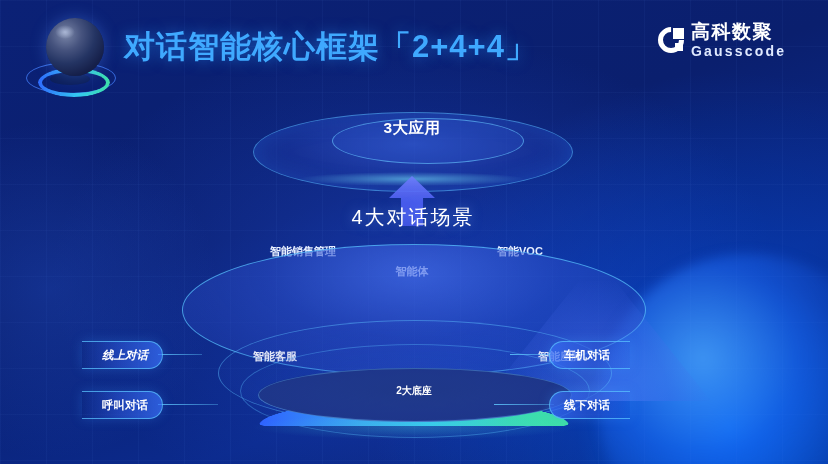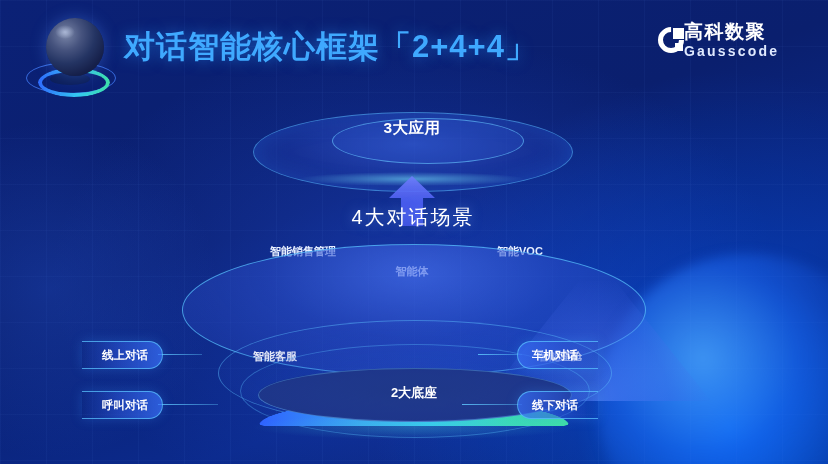--- a/index.html
+++ b/index.html
@@ -39,32 +39,32 @@
     border:4px solid transparent;
     background:linear-gradient(90deg,#2f6bff,#33c8f2 55%,#3ee0a8) border-box;
     -webkit-mask:linear-gradient(#000 0 0) padding-box, linear-gradient(#000 0 0);
     -webkit-mask-composite:xor;mask-composite:exclude;
     box-shadow:0 0 10px rgba(60,190,230,.55);}
   .ring-i{position:absolute;left:28px;top:57px;width:40px;height:12px;border-radius:50%;
     background:rgba(12,30,88,.9);}
   .title{position:absolute;left:124px;top:26px;font-size:31px;font-weight:700;letter-spacing:1px;
     color:#3fa9ff;text-shadow:0 0 14px rgba(40,150,255,.55);white-space:nowrap;}
 
-  .logo{position:absolute;right:18px;top:14px;width:152px;height:52px;display:flex;align-items:center;}
+  .logo{position:absolute;right:18px;top:14px;width:152px;height:52px;display:flex;align-items:center;gap:7px;}
   .logo-mark{position:relative;width:26px;height:26px;flex:0 0 26px;}
   .logo-c{position:absolute;left:0;top:0;width:26px;height:26px;border-radius:50%;
     border:5px solid #fff;border-right-color:transparent;transform:rotate(-45deg);box-sizing:border-box;}
   .logo-sq{position:absolute;right:0px;top:1px;width:11px;height:11px;background:#fff;}
   .logo-sq2{position:absolute;right:1px;bottom:2px;width:8px;height:8px;background:#fff;}
   .logo-txt{display:flex;flex-direction:column;line-height:1;}
   .logo-cn{font-size:19px;font-weight:700;color:#fff;letter-spacing:1.5px;}
   .logo-en{font-size:14px;font-weight:600;color:#dfe9ff;letter-spacing:2.2px;margin-top:3px;}
 
   
-  .diagram{position:absolute;left:0;top:96px;width:680px;height:368px;}
+  .diagram{position:absolute;left:0;top:96px;width:680px;height:368px;padding-left:32px;}
 
   
   .top-disc{position:absolute;left:253px;top:16px;width:318px;height:78px;border-radius:50%;
     background:radial-gradient(ellipse at 50% 40%, rgba(58,96,220,.58) 0%, rgba(34,62,175,.40) 55%, rgba(24,48,150,.22) 100%);
     border:1.2px solid rgba(90,190,255,.55);
     box-shadow:0 0 22px rgba(50,130,255,.22) inset;}
   .top-inner{position:absolute;left:78px;top:5px;width:190px;height:44px;border-radius:50%;
     border:1.2px solid rgba(105,200,255,.6);background:rgba(48,90,215,.25);}
   .lbl-top-center{position:absolute;left:253px;top:22px;width:318px;text-align:center;
     font-size:15.5px;font-weight:700;color:#ffffff;letter-spacing:.5px;}
@@ -107,38 +107,38 @@
     background:radial-gradient(ellipse at 50% 45%, #2b4aa8 0%, #223c96 55%, #1c3484 100%);
     border:1px solid rgba(110,200,255,.45);}
   .base-body{position:absolute;left:258px;top:290px;width:312px;height:40px;
     background:linear-gradient(90deg,#2e61ff 0%,#3aa5f2 33%,#36c8ef 55%,#3ad9b6 80%,#3fe2a3 100%);
     border-radius:0 0 6px 6px;
     -webkit-mask:radial-gradient(ellipse 156px 26px at 50% 100%, #000 99%, transparent 100%);
             mask:radial-gradient(ellipse 156px 26px at 50% 100%, #000 99%, transparent 100%);}
   .base-shade{position:absolute;left:258px;top:272px;width:312px;height:52px;border-radius:50%;
     background:radial-gradient(ellipse at 50% 45%, rgba(20,40,110,.55) 0%, rgba(20,40,110,.2) 70%, rgba(20,40,110,0) 100%);}
   .lbl-base{position:absolute;left:258px;top:288px;width:312px;text-align:center;
-    font-size:13px;font-weight:700;color:#ffffff;z-index:6;}
+    font-size:10px;font-weight:700;color:#ffffff;z-index:6;}
   .base-glow{position:absolute;left:250px;top:318px;width:328px;height:26px;border-radius:50%;
     background:radial-gradient(ellipse, rgba(70,210,220,.30), rgba(70,210,220,0) 70%);}
 
   
   .pill{position:absolute;height:26px;display:flex;align-items:center;justify-content:center;
     font-size:11.5px;font-weight:700;color:#ffffff;white-space:nowrap;}
   .pill.left{border-radius:0 14px 14px 0;padding:0 14px 0 20px;
     background:linear-gradient(90deg, rgba(28,52,150,0) 0%, rgba(44,86,215,.55) 45%, rgba(56,110,245,.75) 100%);
     border:1px solid rgba(90,195,255,.75);border-left:none;
     box-shadow:0 0 12px rgba(60,150,255,.25);}
   .pill.right{border-radius:14px 0 0 14px;padding:0 20px 0 14px;
     background:linear-gradient(270deg, rgba(28,52,150,0) 0%, rgba(44,86,215,.55) 45%, rgba(56,110,245,.75) 100%);
     border:1px solid rgba(90,195,255,.75);border-right:none;
     box-shadow:0 0 12px rgba(60,150,255,.25);}
   .conn{position:absolute;height:1px;background:linear-gradient(90deg, rgba(95,200,255,.85), rgba(95,200,255,.35));}
 
-  .p1{left:82px;top:245px;}
+  .p1{left:82px;top:245px;font-style:italic;}
   .p2{left:82px;top:295px;}
   .p3{right:82px;top:245px;}
   .p4{right:82px;top:295px;}
   .c1{left:158px;top:258px;width:44px;}
   .c2{left:158px;top:308px;width:60px;}
   .c3{right:158px;top:258px;width:44px;}
   .c4{right:158px;top:308px;width:60px;}
 </style>
 </head>
 <body>

